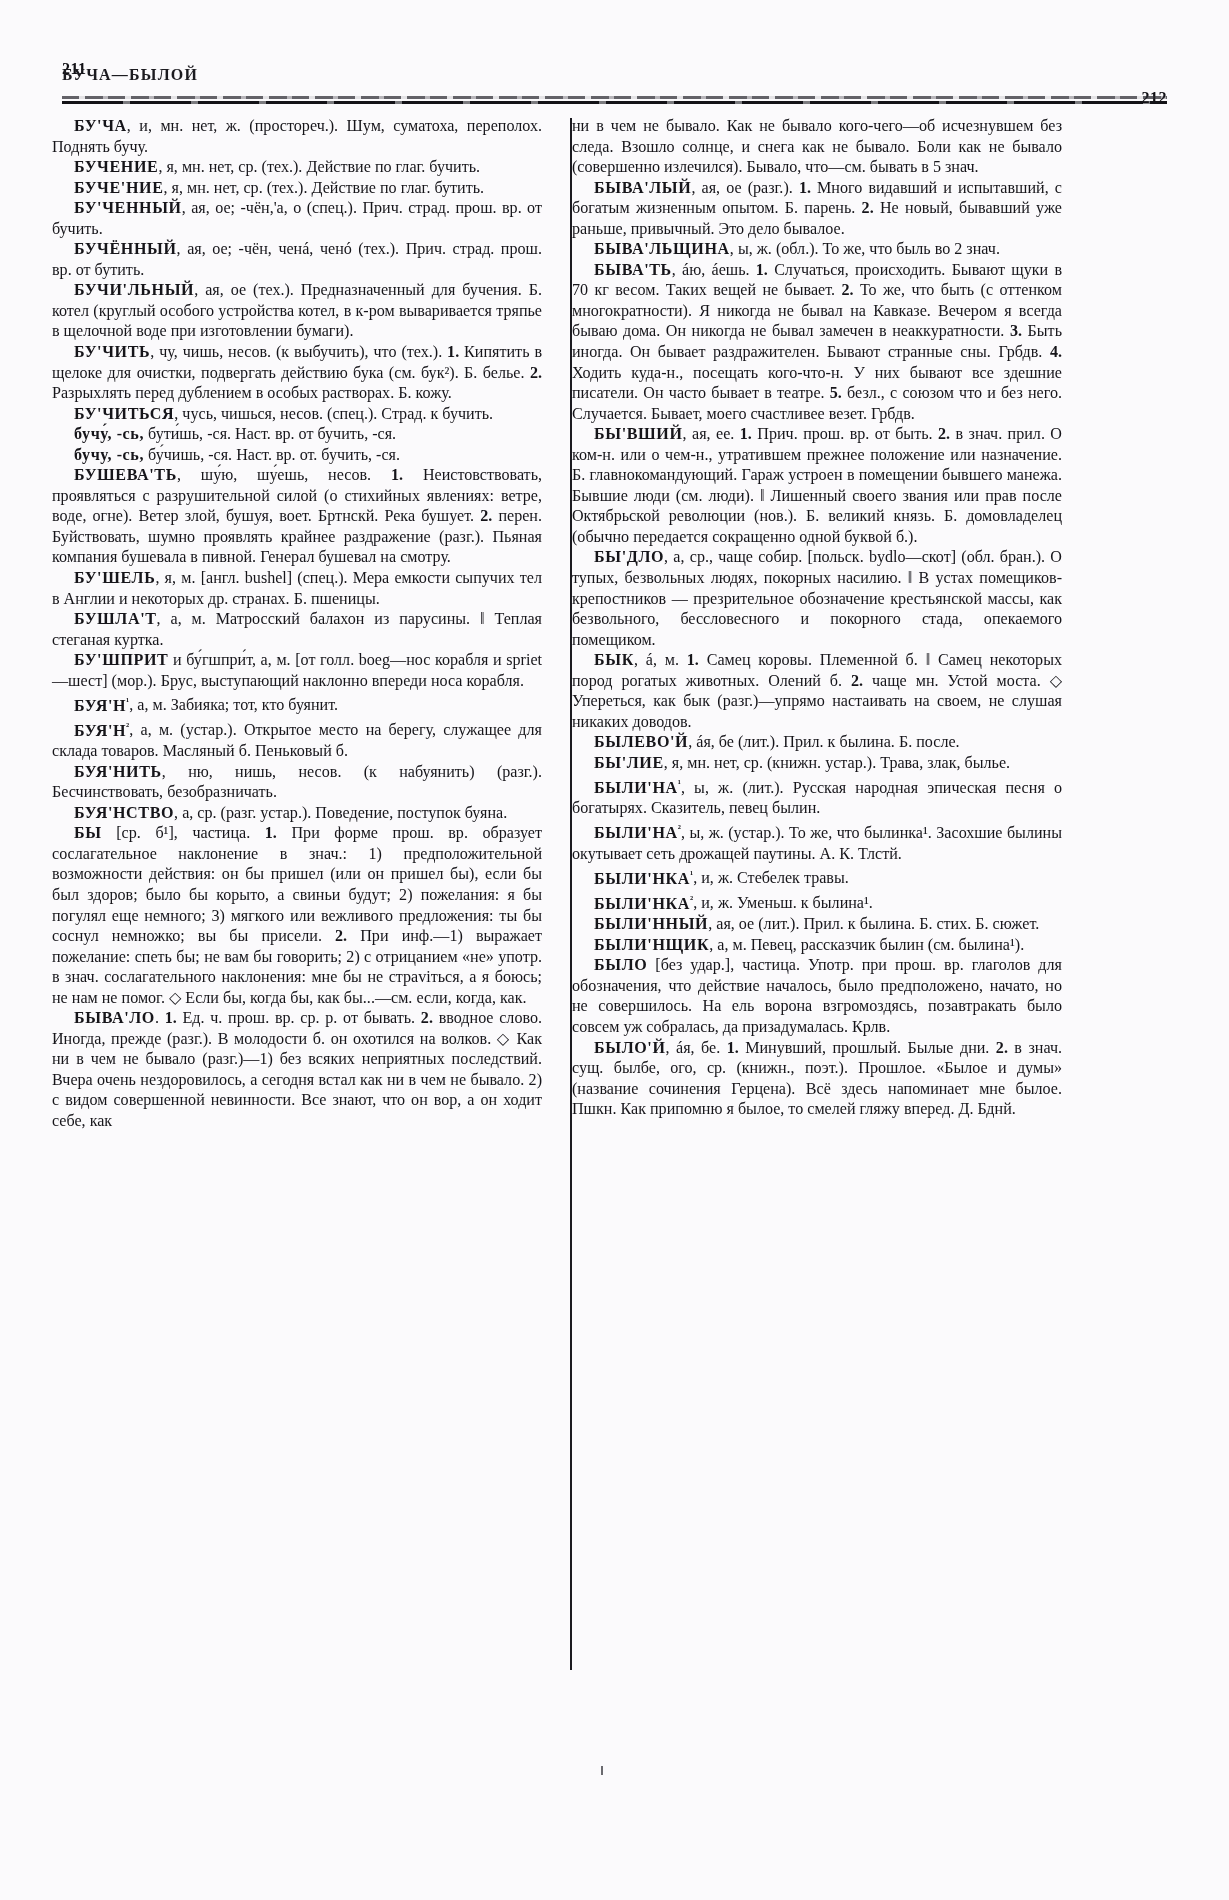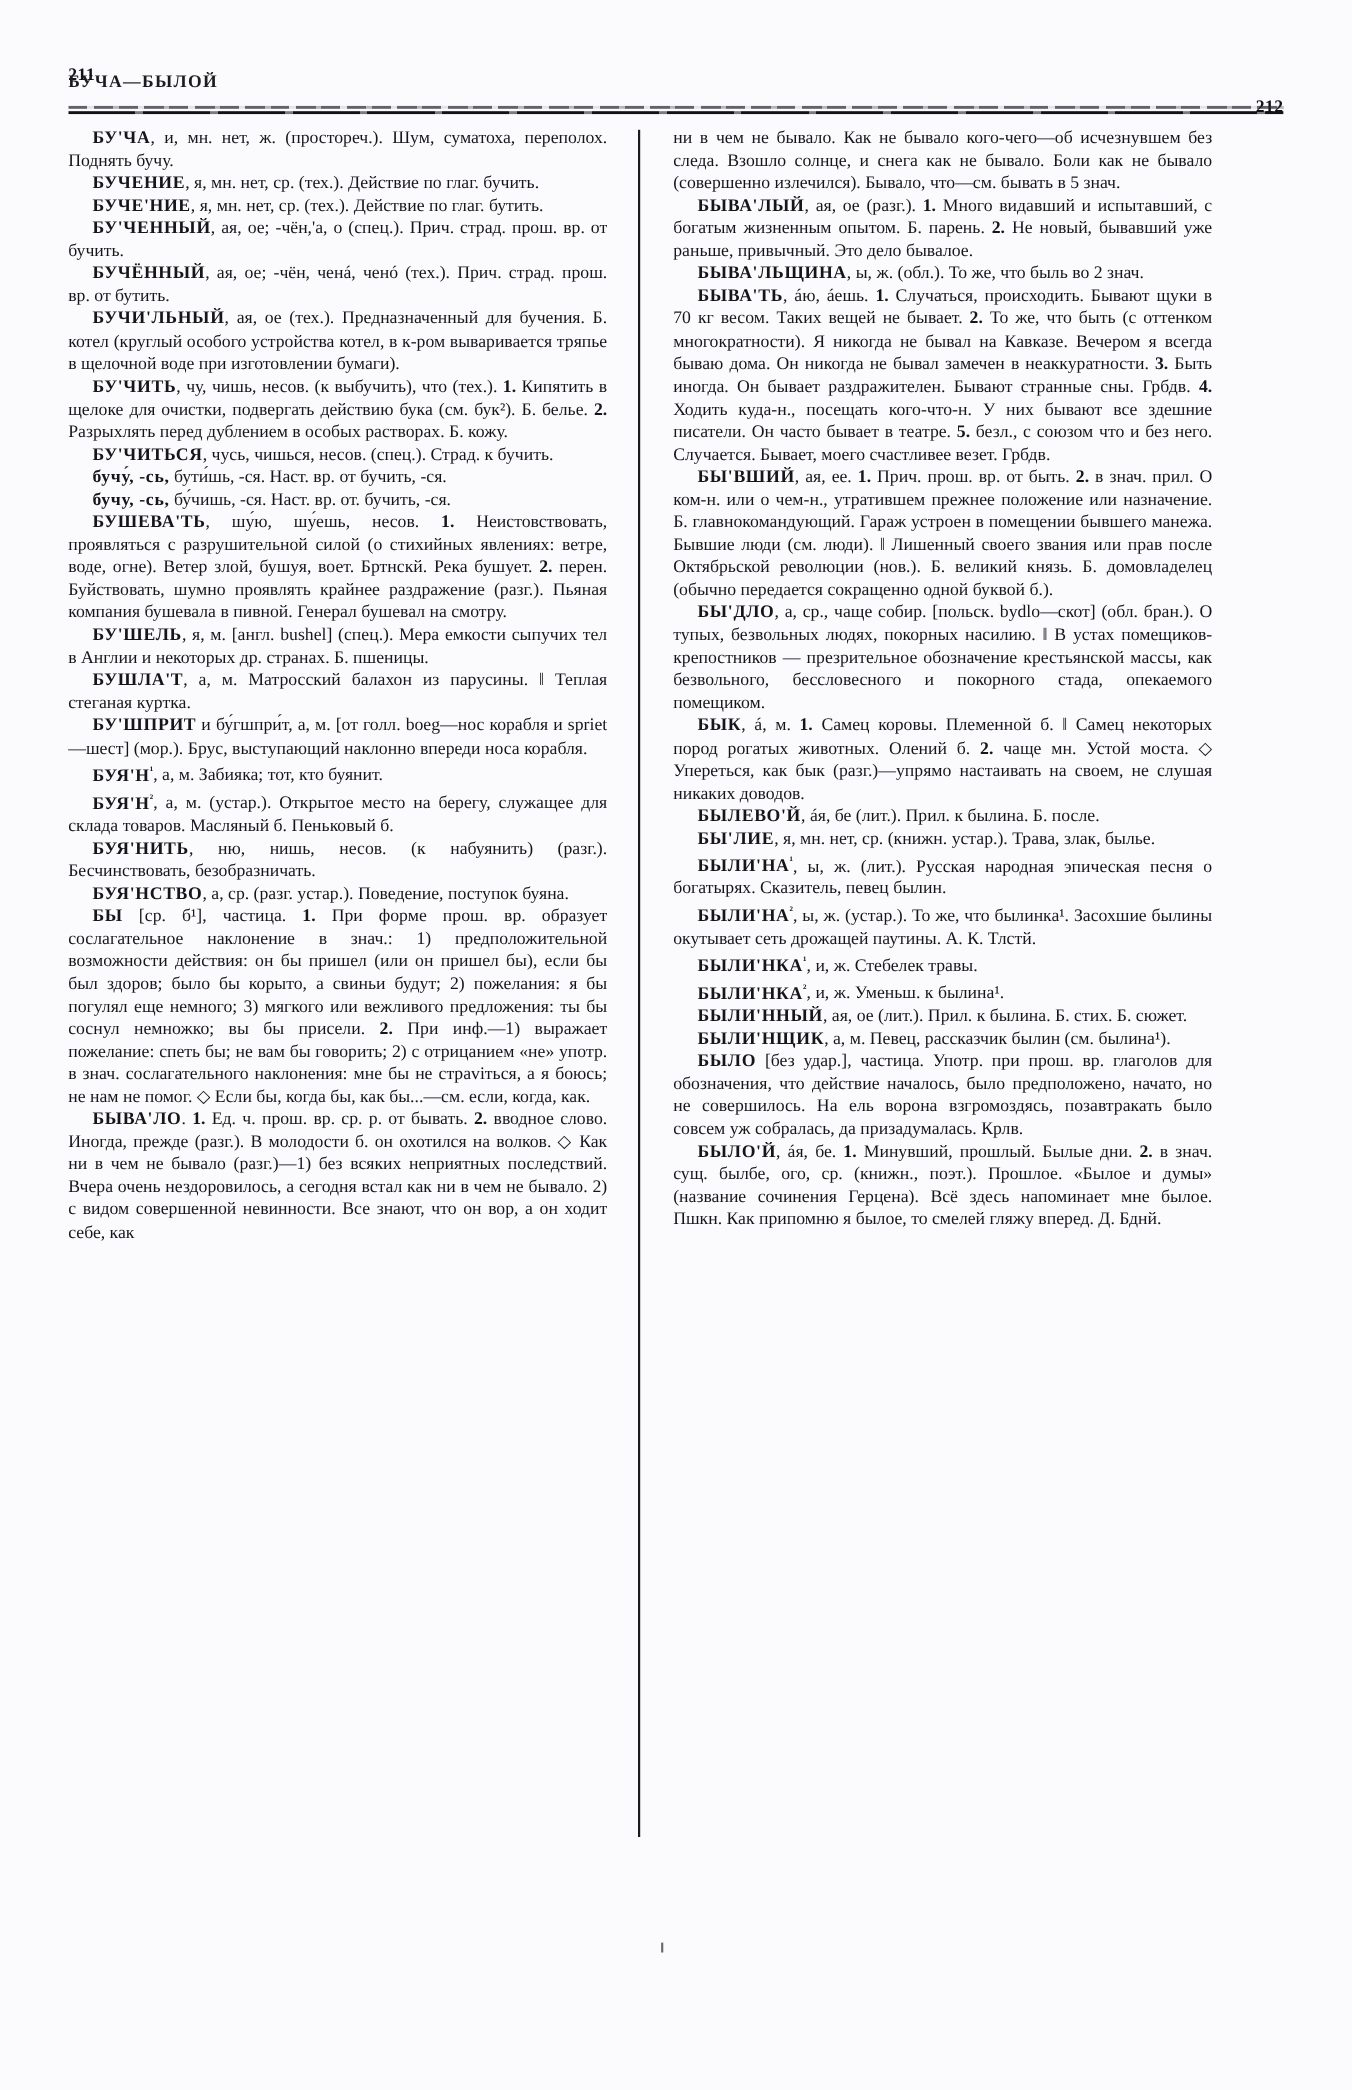--- a/index.html
+++ b/index.html
@@ -77,36 +77,36 @@
     -webkit-mask-image: repeating-linear-gradient(to right,
         #000 0 61px, rgba(0,0,0,.55) 61px 68px);
             mask-image: repeating-linear-gradient(to right,
         #000 0 61px, rgba(0,0,0,.55) 61px 68px);
   }
 
   
   .columns {
     position: absolute;
     top: 116px;
-    left: 62px;
+    left: 52px;
     width: 1105px;
     height: 1640px;
     display: flex;
     gap: 0;
   }
   .col {
     width: 490px;
     font-size: 16.1px;
     line-height: 20.55px;
     text-align: justify;
     text-justify: inter-word;
     hyphens: manual;
   }
   .col-left  { padding-right: 28px; }
-  .col-right { padding-left: 30px; }
+  .col-right { }
   .col-divider {
     width: 2px;
     background: #1b1a20;
     margin: 2px 0 300px 0;
     align-self: stretch;
     flex: 0 0 2px;
     height: 1552px;
   }
 
   

